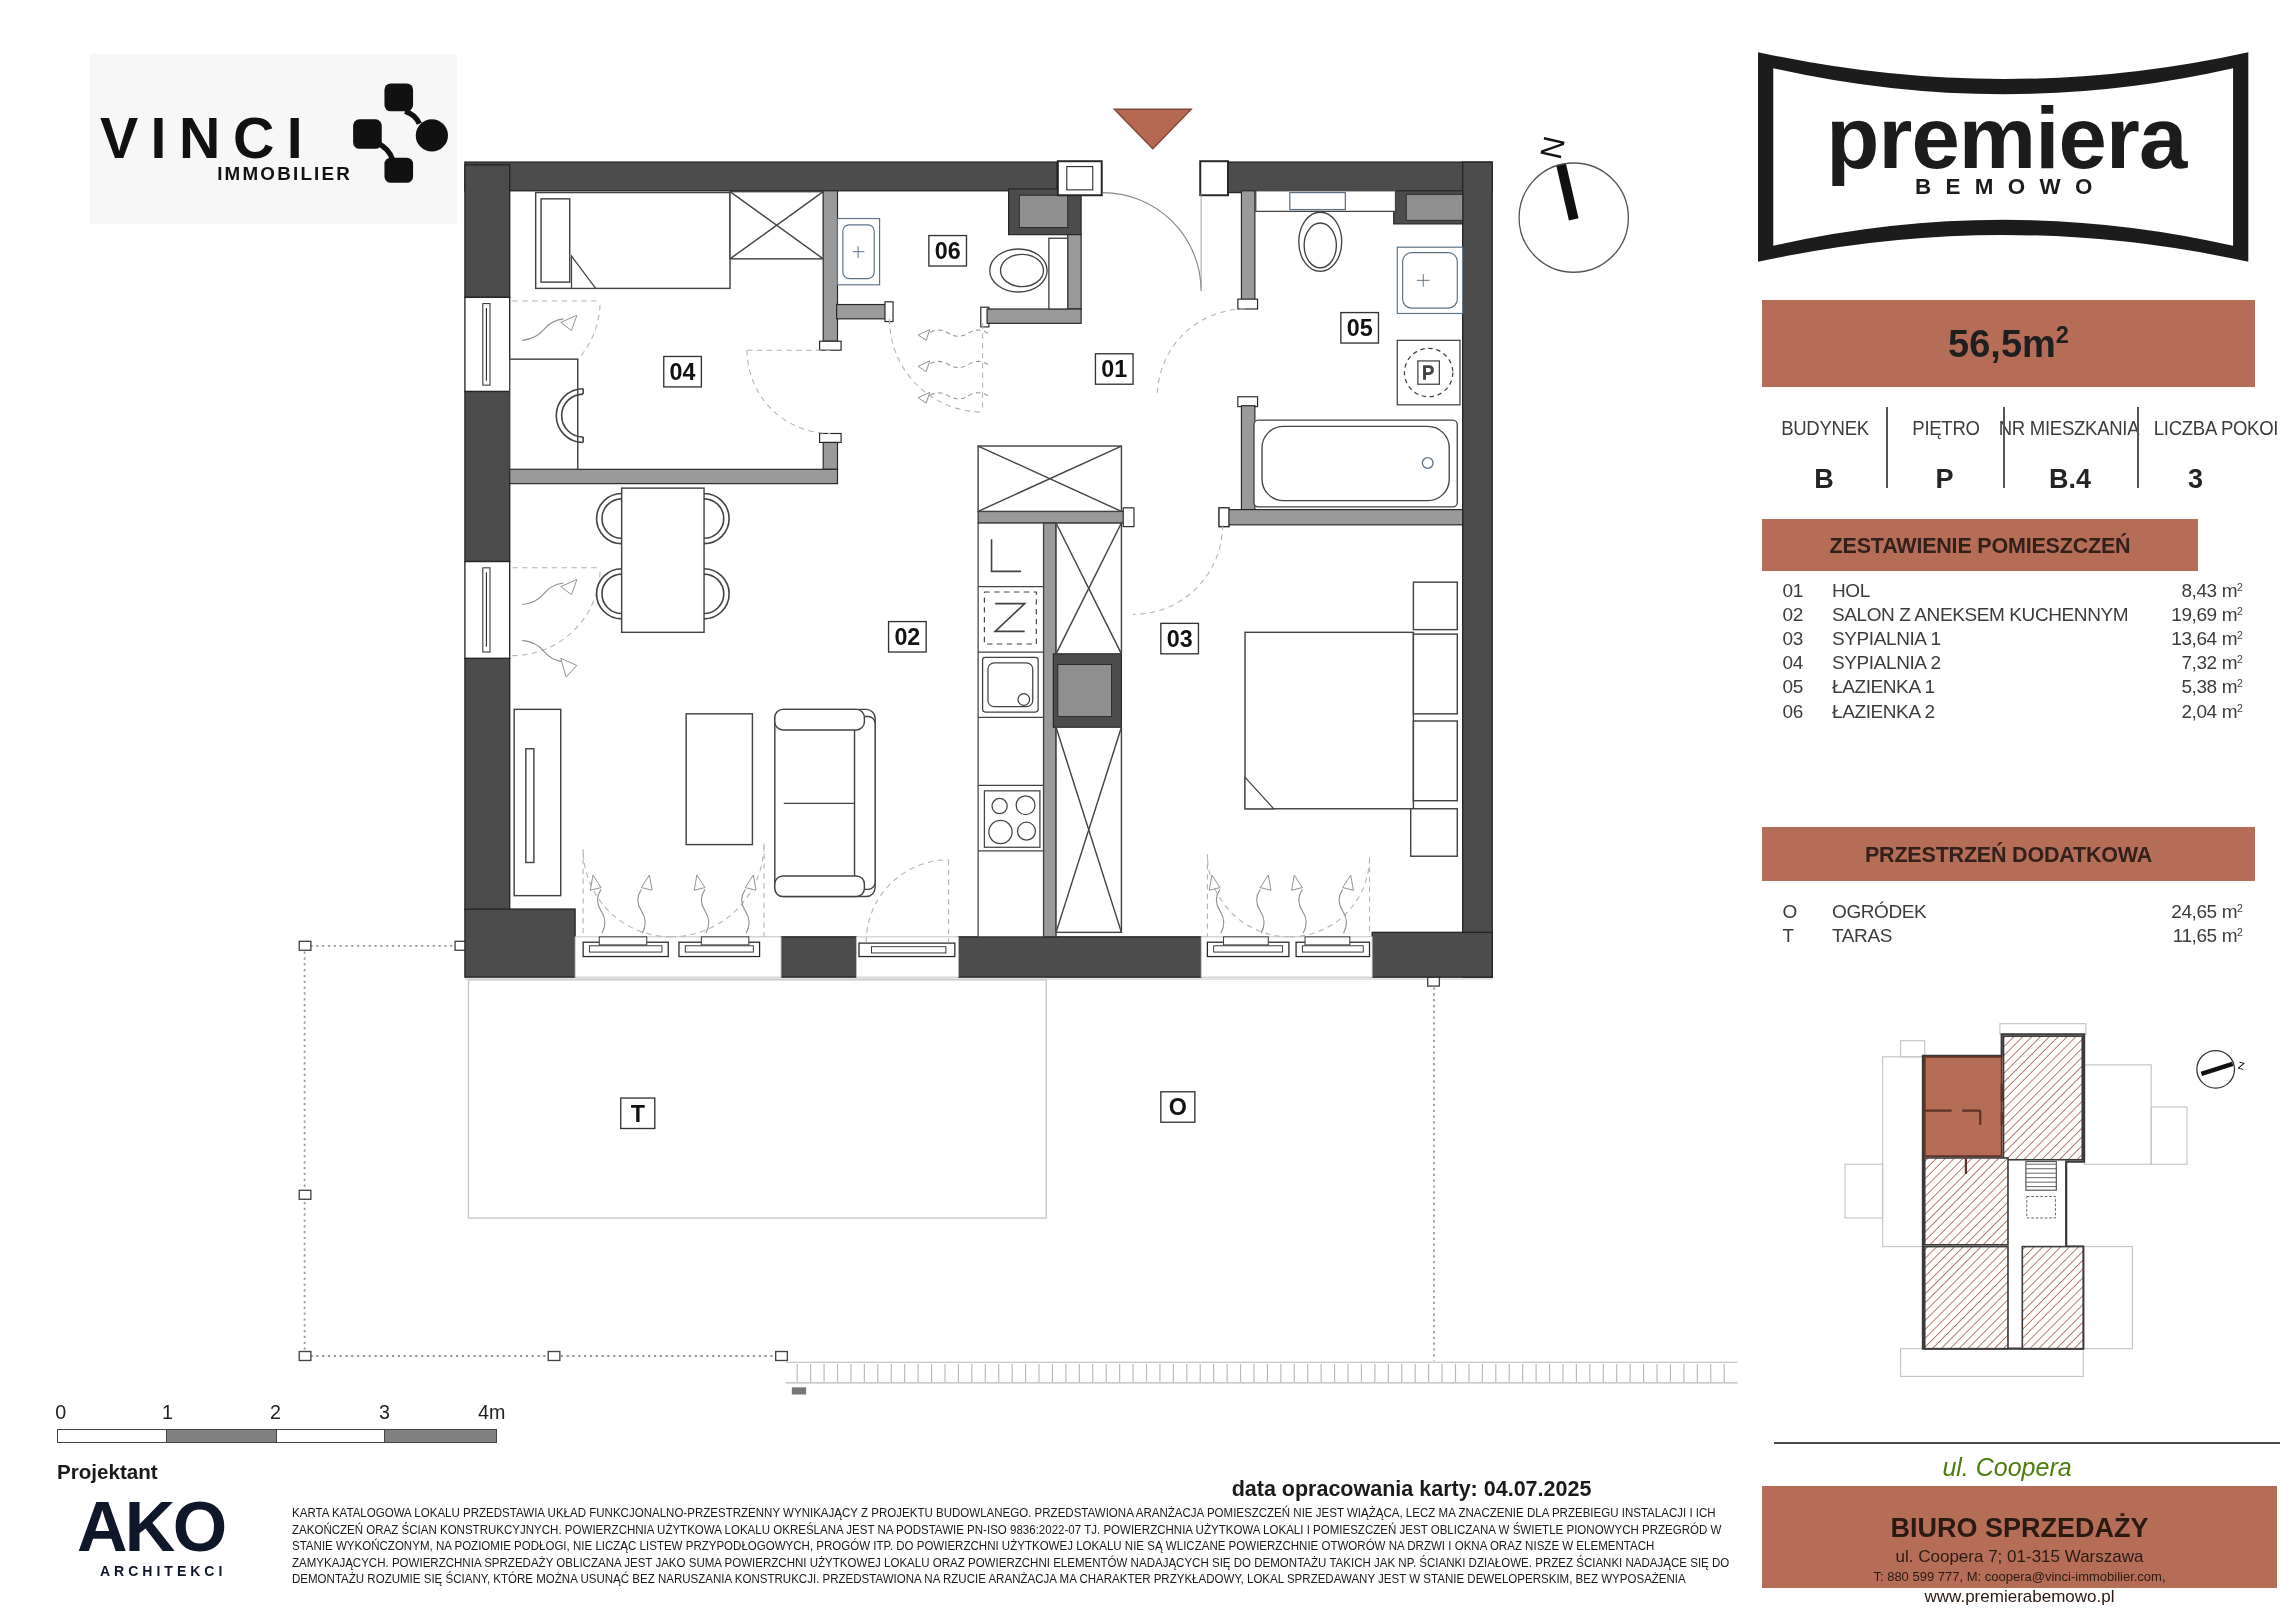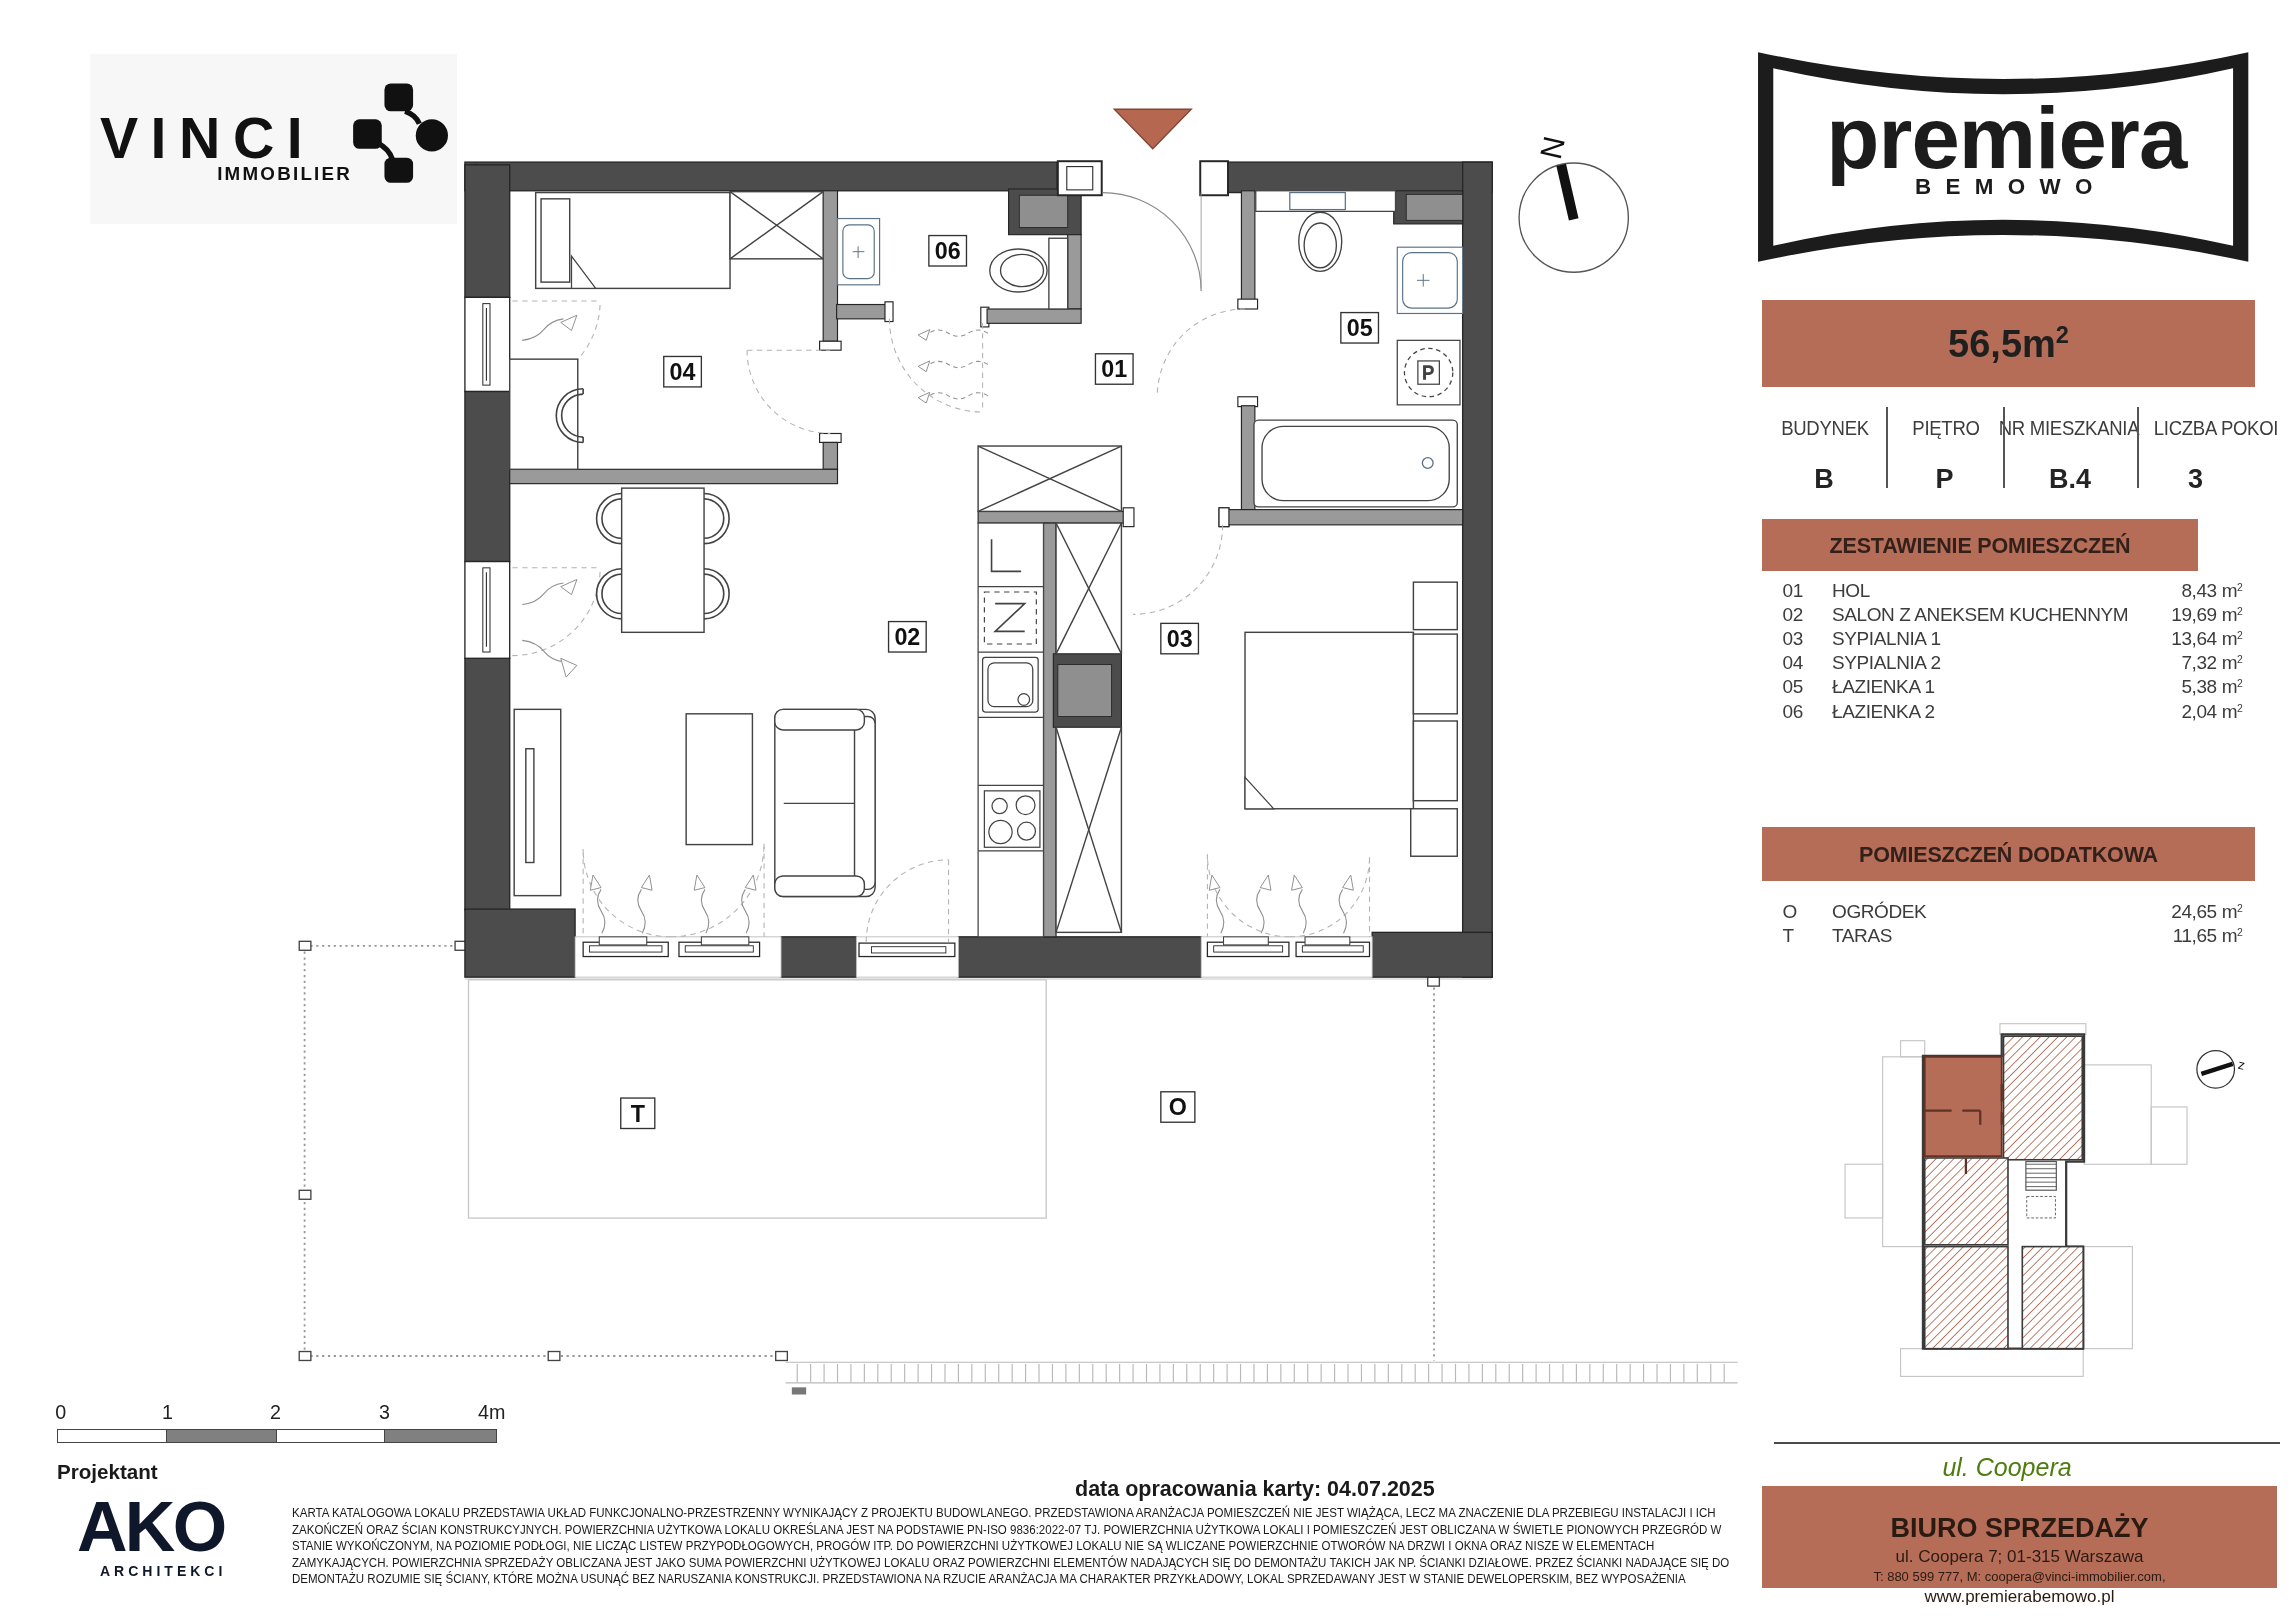--- a/index.html
+++ b/index.html
@@ -582,21 +582,21 @@
       <div class="abs" style="right:12.5px;top:75px;">7,32 m<sup class="m2">2</sup></div>
   <div class="abs" style="left:20.6px;top:99px;">05</div>
       <div class="abs" style="left:70px;top:99px;">ŁAZIENKA 1</div>
       <div class="abs" style="right:12.5px;top:99px;">5,38 m<sup class="m2">2</sup></div>
   <div class="abs" style="left:20.6px;top:124px;">06</div>
       <div class="abs" style="left:70px;top:124px;">ŁAZIENKA 2</div>
       <div class="abs" style="right:12.5px;top:124px;">2,04 m<sup class="m2">2</sup></div>
 </div>
 
 <div class="abs banner ctr" style="left:1762px;top:827px;width:493px;height:54px;">
-  <div style="font-size:21.5px;font-weight:bold;color:#33201b;line-height:56px;letter-spacing:-0.2px;">POMIESZCZEŃ DODATKOWA</div>
+  <div style="font-size:21.5px;font-weight:bold;color:#33201b;line-height:56px;letter-spacing:-0.2px;">PRZESTRZEŃ DODATKOWA</div>
 </div>
 
 <div class="abs" style="left:1762px;top:898px;width:493px;font-size:19px;letter-spacing:-0.4px;color:#3c3c3c;">
   <div class="abs" style="left:20.6px;top:2.7px;">O</div>
       <div class="abs" style="left:70px;top:2.7px;">OGRÓDEK</div>
       <div class="abs" style="right:12.5px;top:2.7px;">24,65 m<sup class="m2">2</sup></div>
   <div class="abs" style="left:20.6px;top:27px;">T</div>
       <div class="abs" style="left:70px;top:27px;">TARAS</div>
       <div class="abs" style="right:12.5px;top:27px;">11,65 m<sup class="m2">2</sup></div>
 </div>
@@ -690,20 +690,20 @@
   <div class="abs" style="left:327px;top:28px;width:111px;height:11.6px;border:0.9px solid #444;background:#808080;"></div>
 </div>
 
 <div class="abs" style="left:57px;top:1460px;font-size:20.6px;font-weight:bold;color:#1a1a1a;">Projektant</div>
 
 <div class="abs" style="left:77px;top:1492px;width:215px;height:99px;color:#0f172a;">
   <div style="font-size:70px;font-weight:bold;letter-spacing:-2.7px;line-height:70px;">AKO</div>
   <div style="font-size:14px;font-weight:bold;letter-spacing:4px;margin-top:0.9px;margin-left:23px;">ARCHITEKCI</div>
 </div>
 
-<div class="abs" style="left:1075px;top:1477px;width:673px;text-align:left;font-size:21.5px;font-weight:bold;color:#1a1a1a;">data opracowania karty: 04.07.2025</div>
+<div class="abs" style="left:1075px;top:1477px;width:673px;text-align:center;font-size:21.5px;font-weight:bold;color:#1a1a1a;">data opracowania karty: 04.07.2025</div>
 
 <div class="abs" style="left:292px;top:1505px;width:1716px;font-size:13.6px;line-height:16.6px;color:#1a1a1a;transform:scaleX(0.848);transform-origin:left top;">
 KARTA KATALOGOWA LOKALU PRZEDSTAWIA UKŁAD FUNKCJONALNO-PRZESTRZENNY WYNIKAJĄCY Z PROJEKTU BUDOWLANEGO. PRZEDSTAWIONA ARANŻACJA POMIESZCZEŃ NIE JEST WIĄŻĄCA, LECZ MA ZNACZENIE DLA PRZEBIEGU INSTALACJI I ICH ZAKOŃCZEŃ ORAZ ŚCIAN KONSTRUKCYJNYCH. POWIERZCHNIA UŻYTKOWA LOKALU OKREŚLANA JEST NA PODSTAWIE PN-ISO 9836:2022-07 TJ. POWIERZCHNIA UŻYTKOWA LOKALI I POMIESZCZEŃ JEST OBLICZANA W ŚWIETLE PIONOWYCH PRZEGRÓD W STANIE WYKOŃCZONYM, NA POZIOMIE PODŁOGI, NIE LICZĄC LISTEW PRZYPODŁOGOWYCH, PROGÓW ITP. DO POWIERZCHNI UŻYTKOWEJ LOKALU NIE SĄ WLICZANE POWIERZCHNIE OTWORÓW NA DRZWI I OKNA ORAZ NISZE W ELEMENTACH ZAMYKAJĄCYCH. POWIERZCHNIA SPRZEDAŻY OBLICZANA JEST JAKO SUMA POWIERZCHNI UŻYTKOWEJ LOKALU ORAZ POWIERZCHNI ELEMENTÓW NADAJĄCYCH SIĘ DO DEMONTAŻU TAKICH JAK NP. ŚCIANKI DZIAŁOWE. PRZEZ ŚCIANKI NADAJĄCE SIĘ DO DEMONTAŻU ROZUMIE SIĘ ŚCIANY, KTÓRE MOŻNA USUNĄĆ BEZ NARUSZANIA KONSTRUKCJI. PRZEDSTAWIONA NA RZUCIE ARANŻACJA MA CHARAKTER PRZYKŁADOWY, LOKAL SPRZEDAWANY JEST W STANIE DEWELOPERSKIM, BEZ WYPOSAŻENIA
 </div>
 
 </div>
 
 
 </body></html>

